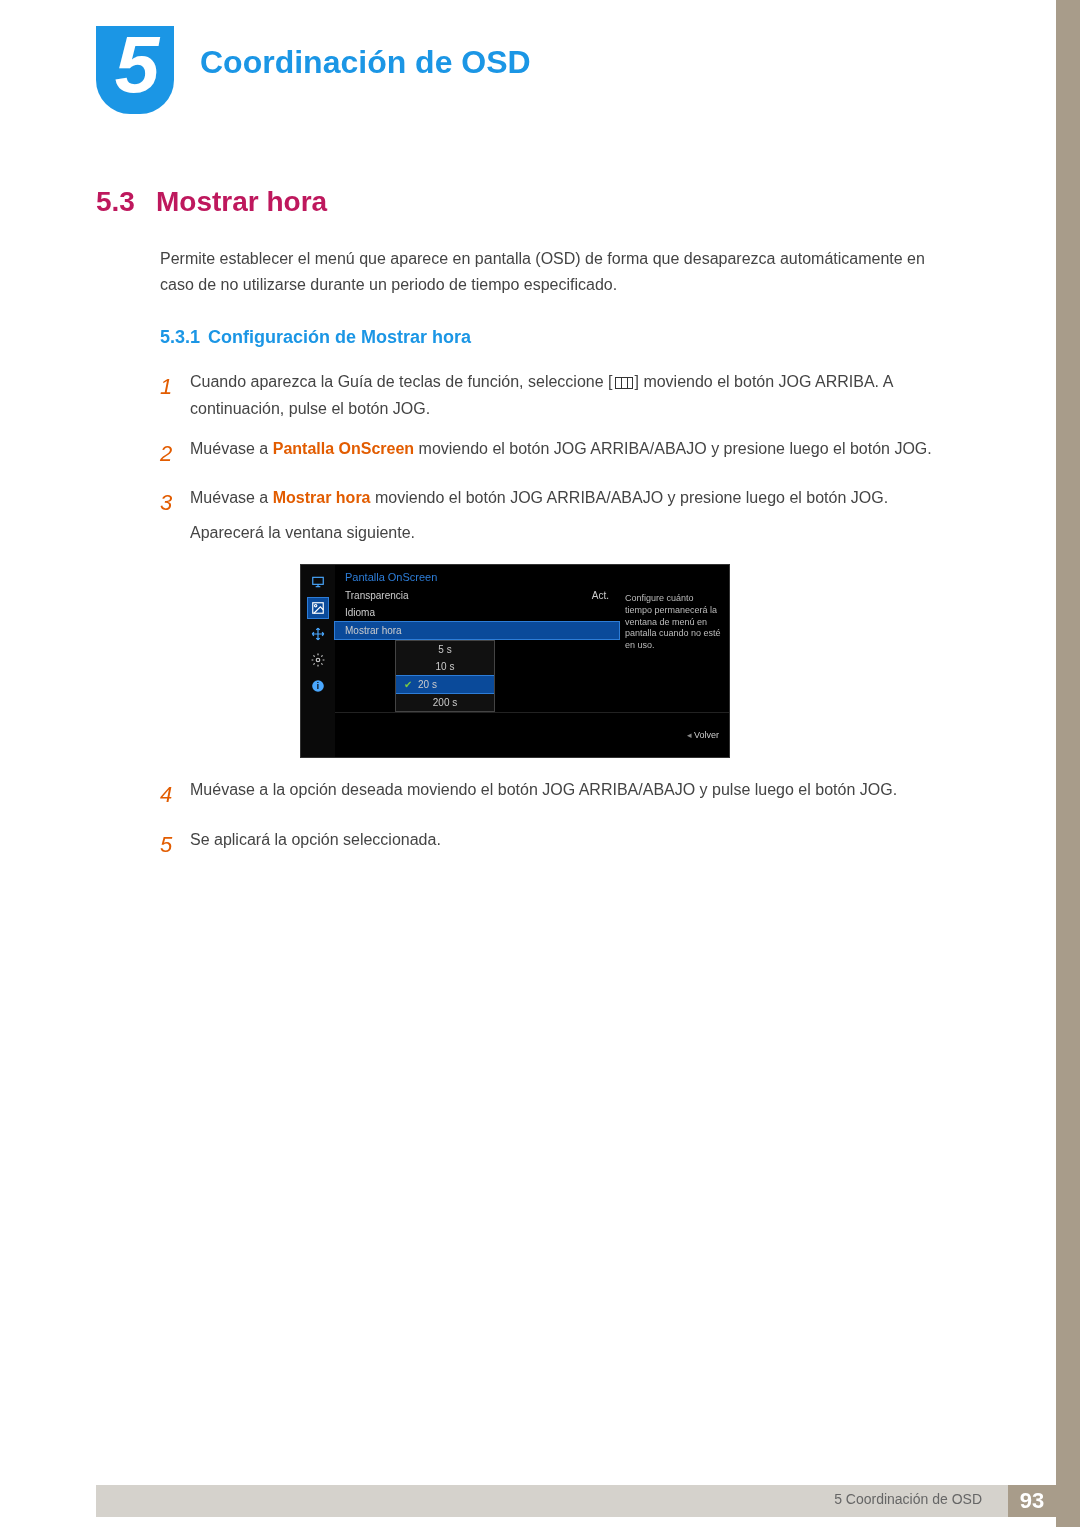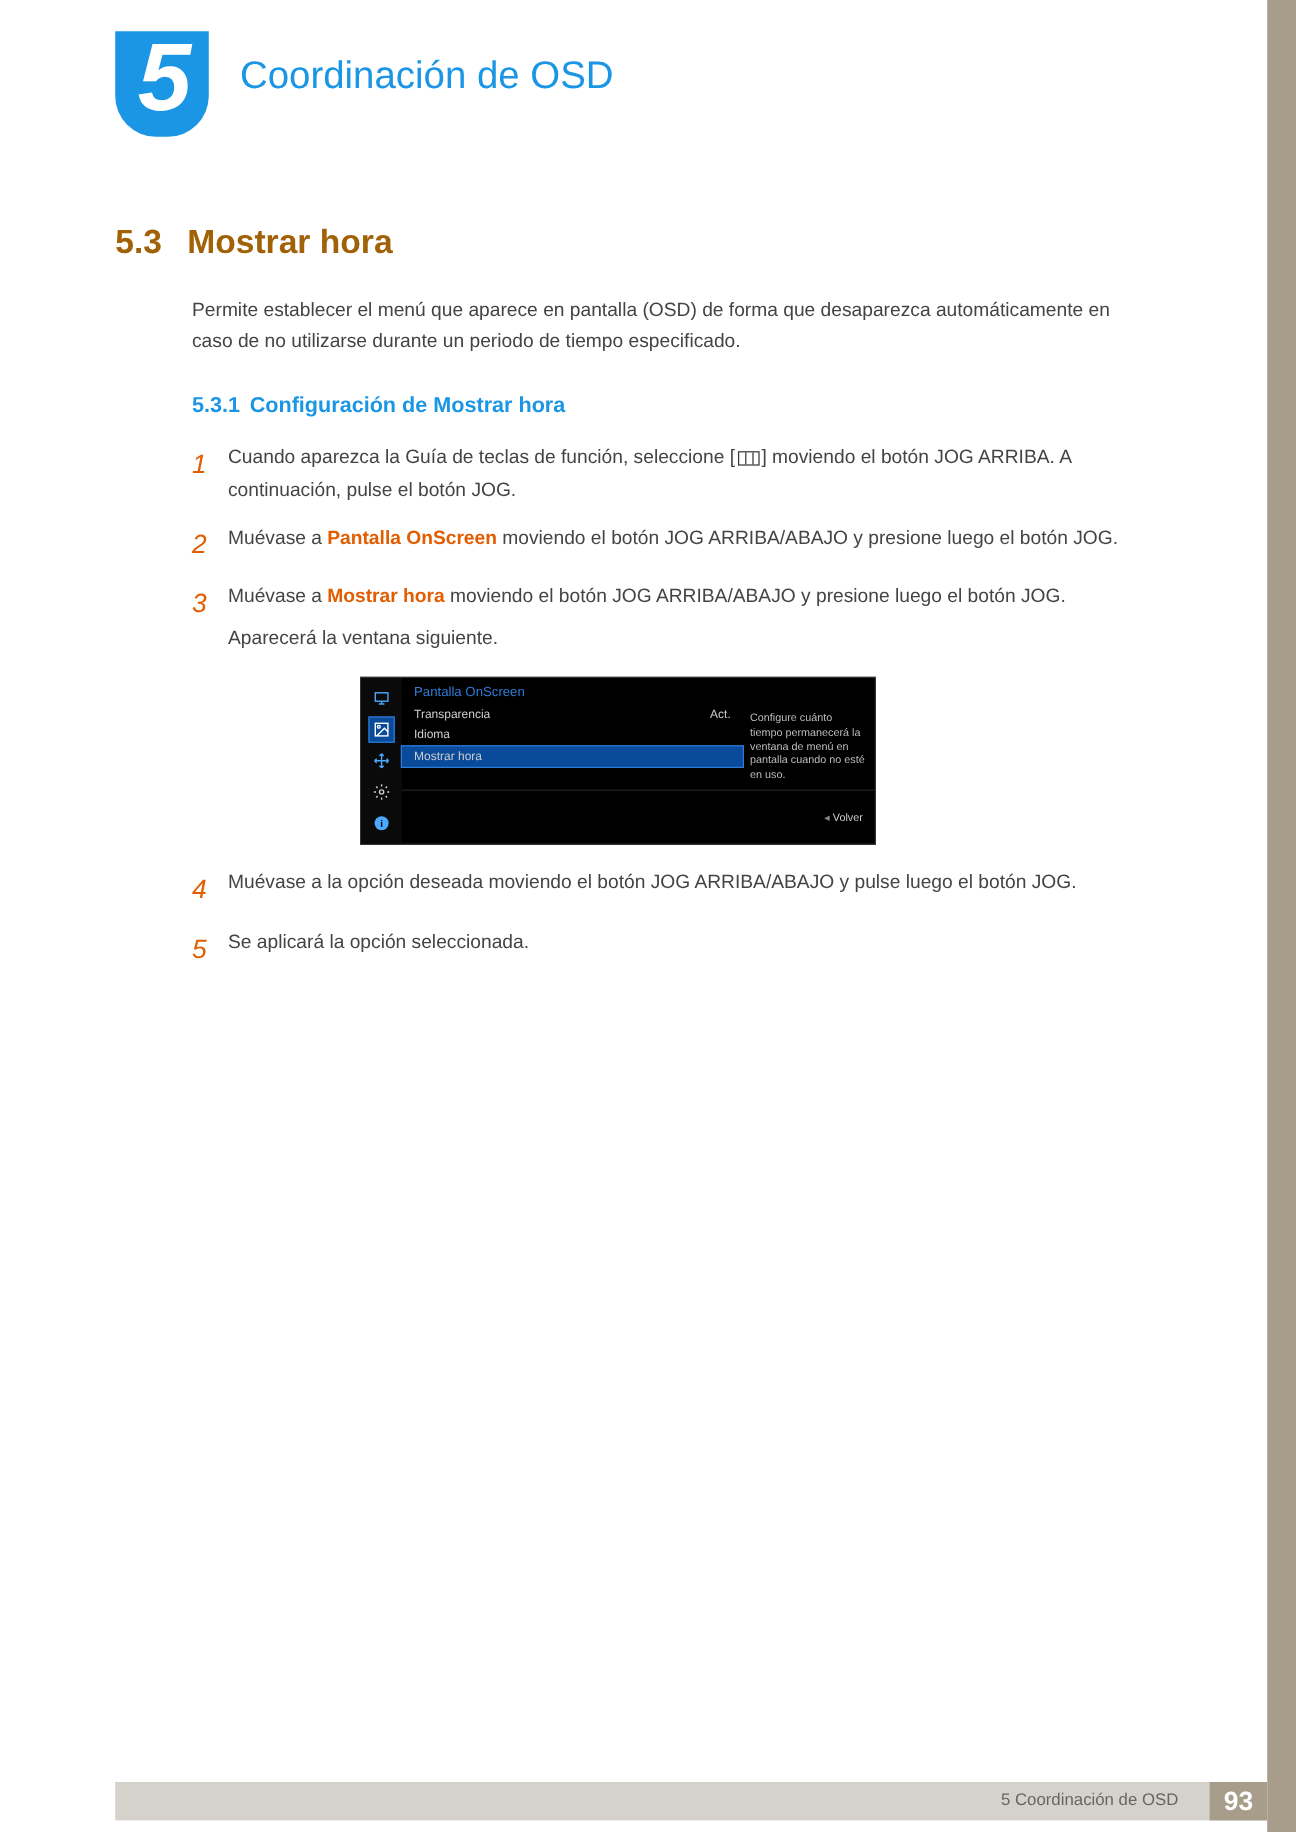--- a/index.html
+++ b/index.html
@@ -29,28 +29,28 @@
     text-align: center;
     line-height: 78px;
     font-style: italic;
     letter-spacing: -4px;
   }
   .chapter-title {
     position: absolute;
     top: 44px; left: 200px;
     font-size: 32px;
     color: #1b96e5;
-    font-weight: normal;
+    font-weight: bold;
   }
   .section {
     position: absolute;
     top: 186px; left: 96px; right: 120px;
   }
   .section-heading {
-    color: #a16207;
+    color: #be185d;
     font-size: 28px;
     margin-bottom: 28px;
   }
   .section-num { display:inline-block; width:60px; }
   .body-text {
     margin-left: 64px;
     font-size: 16px;
     line-height: 1.6;
     color: #444;
     margin-bottom: 20px;
@@ -290,20 +290,26 @@
             <div class="osd-row">
               <span>Transparencia</span>
               <span>Act.</span>
             </div>
             <div class="osd-row">
               <span>Idioma</span>
             </div>
             <div class="osd-row selected">
               <span>Mostrar hora</span>
             </div>
+            <div class="osd-options">
+              <div class="osd-opt">5 s</div>
+              <div class="osd-opt">10 s</div>
+              <div class="osd-opt sel">20 s</div>
+              <div class="osd-opt">200 s</div>
+            </div>
           </div>
           <div class="osd-hint">Configure cuánto tiempo permanecerá la ventana de menú en pantalla cuando no esté en uso.</div>
         </div>
         <div class="osd-footer">Volver</div>
       </div>
     </div>
 
     <div class="step">
       <div class="step-num">4</div>
       <div class="step-text">Muévase a la opción deseada moviendo el botón JOG ARRIBA/ABAJO y pulse luego el botón JOG.</div>

